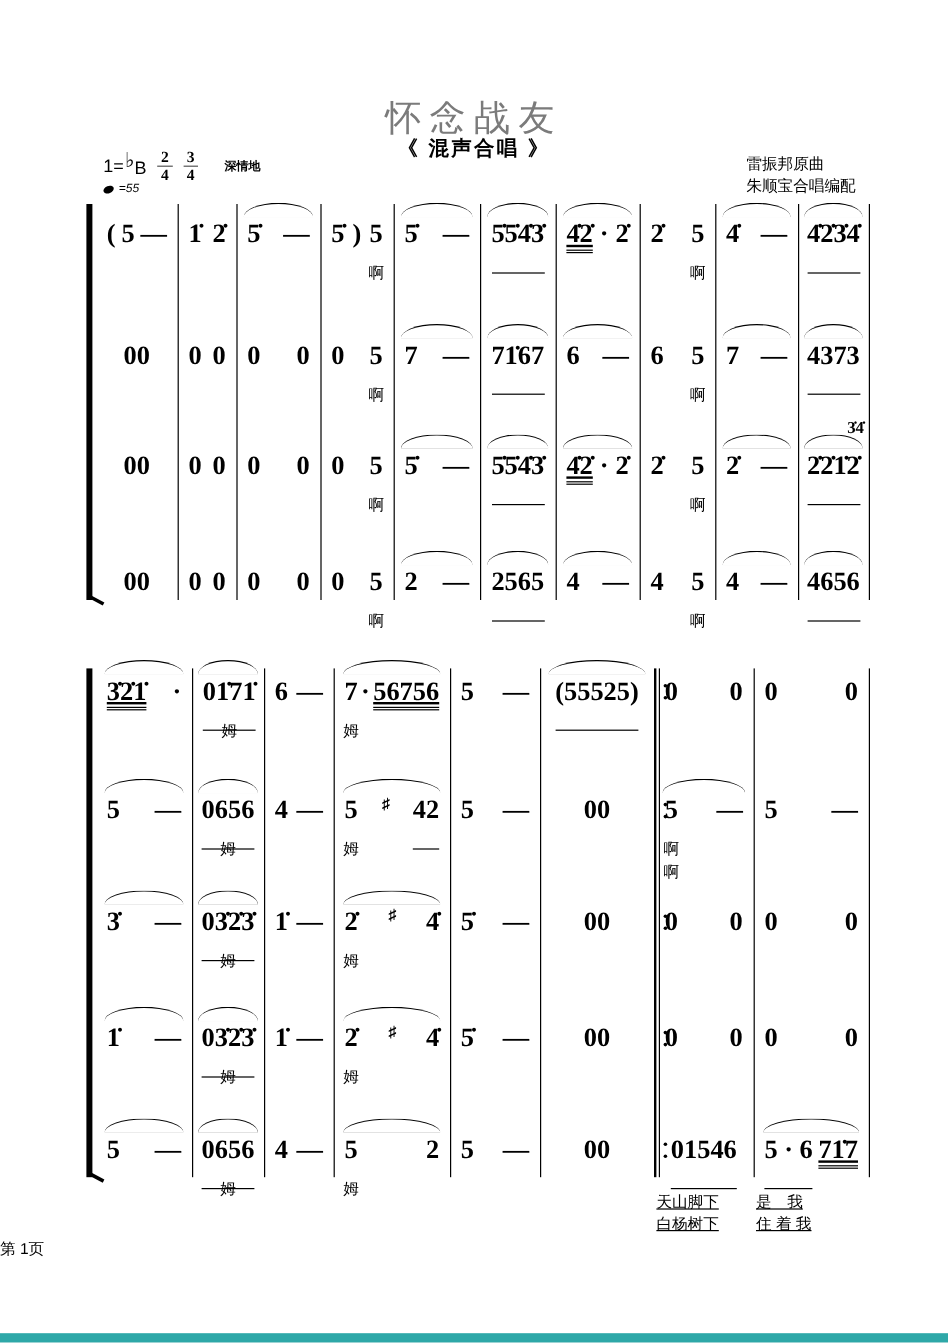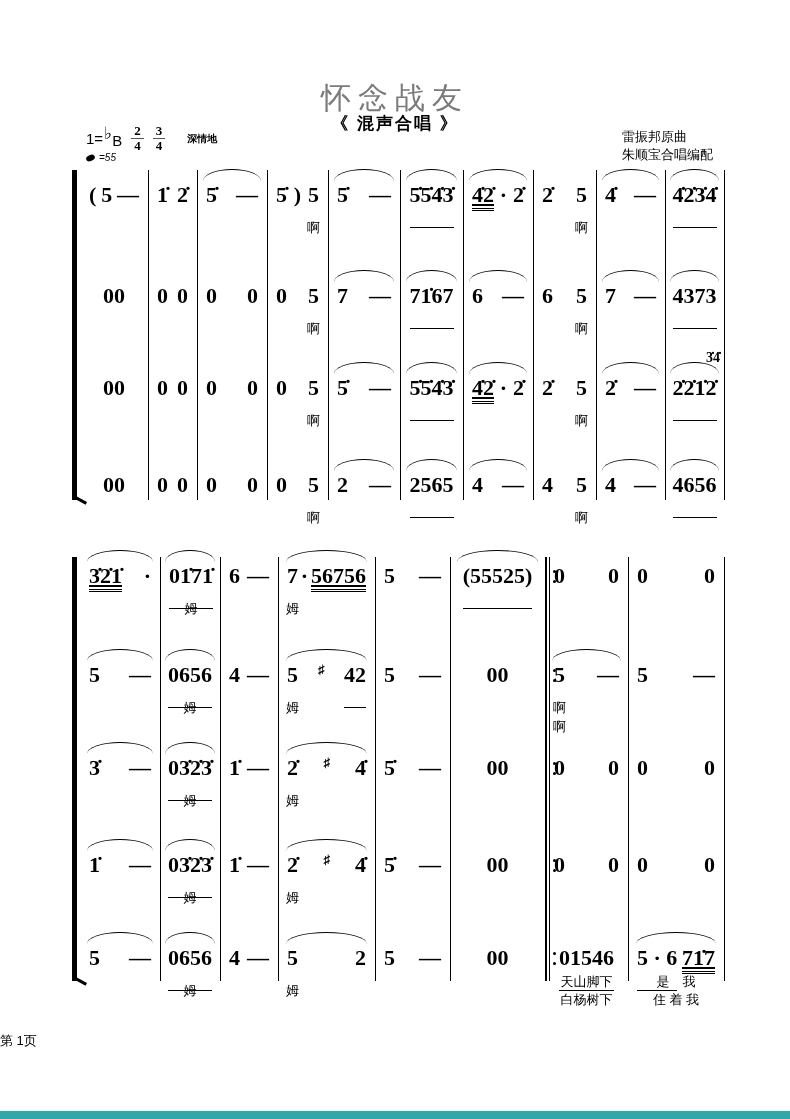--- a/index.html
+++ b/index.html
@@ -31,23 +31,23 @@
   .measure{position:absolute;display:flex;align-items:flex-start;height:30px;
            padding:0 7px;box-sizing:border-box;
            font-family:"Liberation Serif",serif;font-weight:bold;font-size:22px;line-height:26px;}
   .tok{position:relative;white-space:pre;}
   .u{border-bottom:1.5px solid #000;padding-bottom:19px;}
   .u2{border-bottom:3px double #000;text-decoration:underline;}
   .sup{font-size:13px;margin-top:-5px;letter-spacing:-1px;}
   .lyr{position:absolute;top:36px;left:50%;transform:translateX(-50%);
        font-family:"Liberation Sans",sans-serif;font-weight:normal;font-size:13px;
        line-height:19px;white-space:pre;text-align:center;}
-  .mlyr{position:absolute;top:28px;left:0;width:100%;text-align:center;
+  .mlyr{position:absolute;top:48px;left:0;width:100%;
         font-family:"Liberation Sans",sans-serif;font-weight:normal;font-size:13px;
-        line-height:18px;white-space:pre;}
+        line-height:18px;white-space:pre;text-decoration:underline;}
   .arc{position:absolute;top:-13px;left:6%;width:88%;height:11px;
        border-top:1.5px solid #000;border-radius:50% 50% 0 0/100% 100% 0 0;}
   .grace{position:absolute;top:-24px;right:2px;font-size:14px;line-height:14px;}
   
   #pagenum{position:absolute;top:1032px;left:0;width:100%;text-align:left;font-size:13px;}
   #watermark{position:absolute;right:4px;top:1080px;font-weight:bold;font-style:italic;
              font-size:26px;color:#3a3a3a;letter-spacing:0.5px;}
   #footerbar{position:absolute;left:0;bottom:0;width:100%;height:8px;background:#2ea8a8;}
 </style>
 </head>

